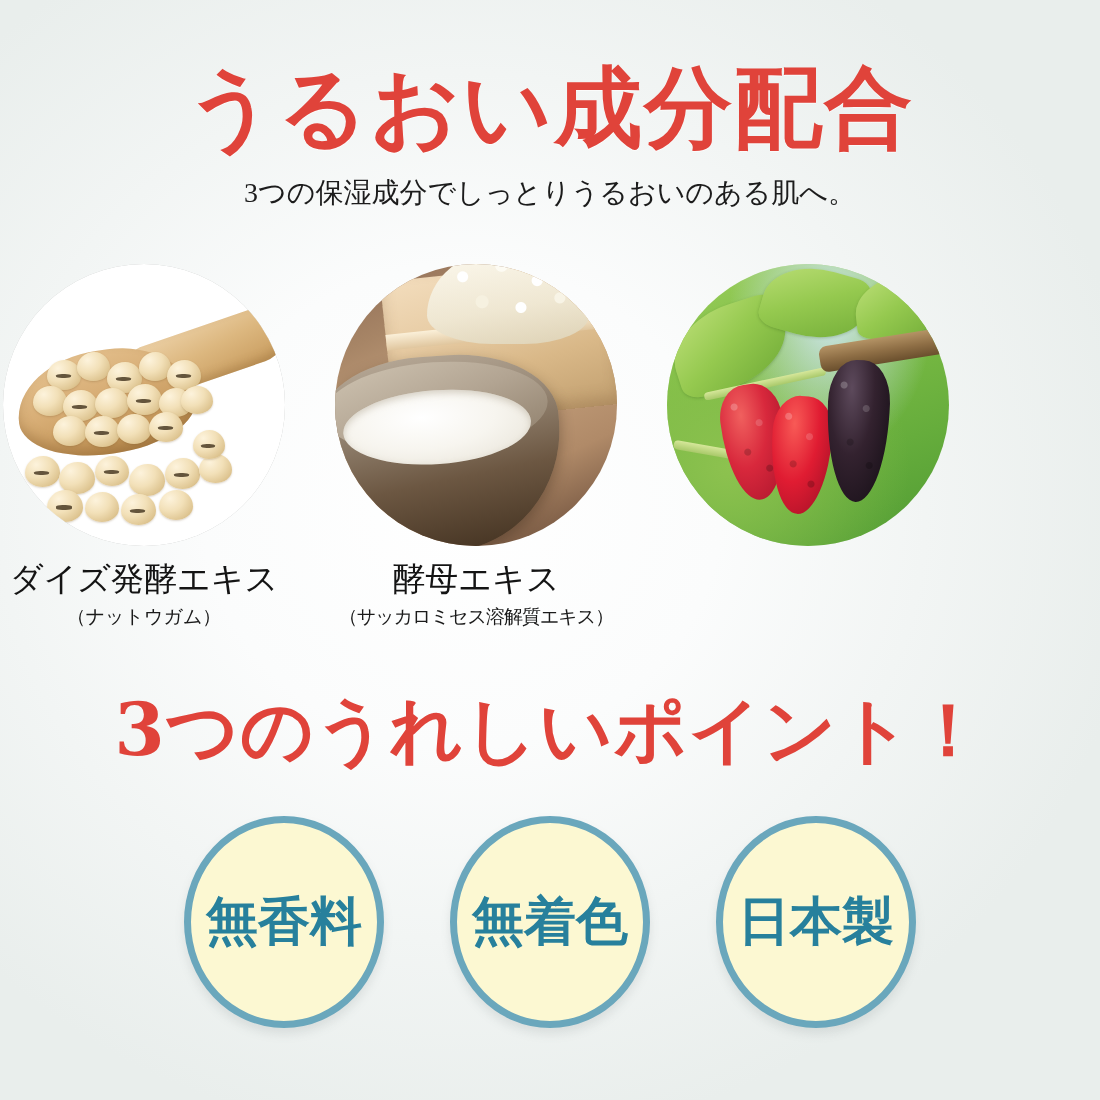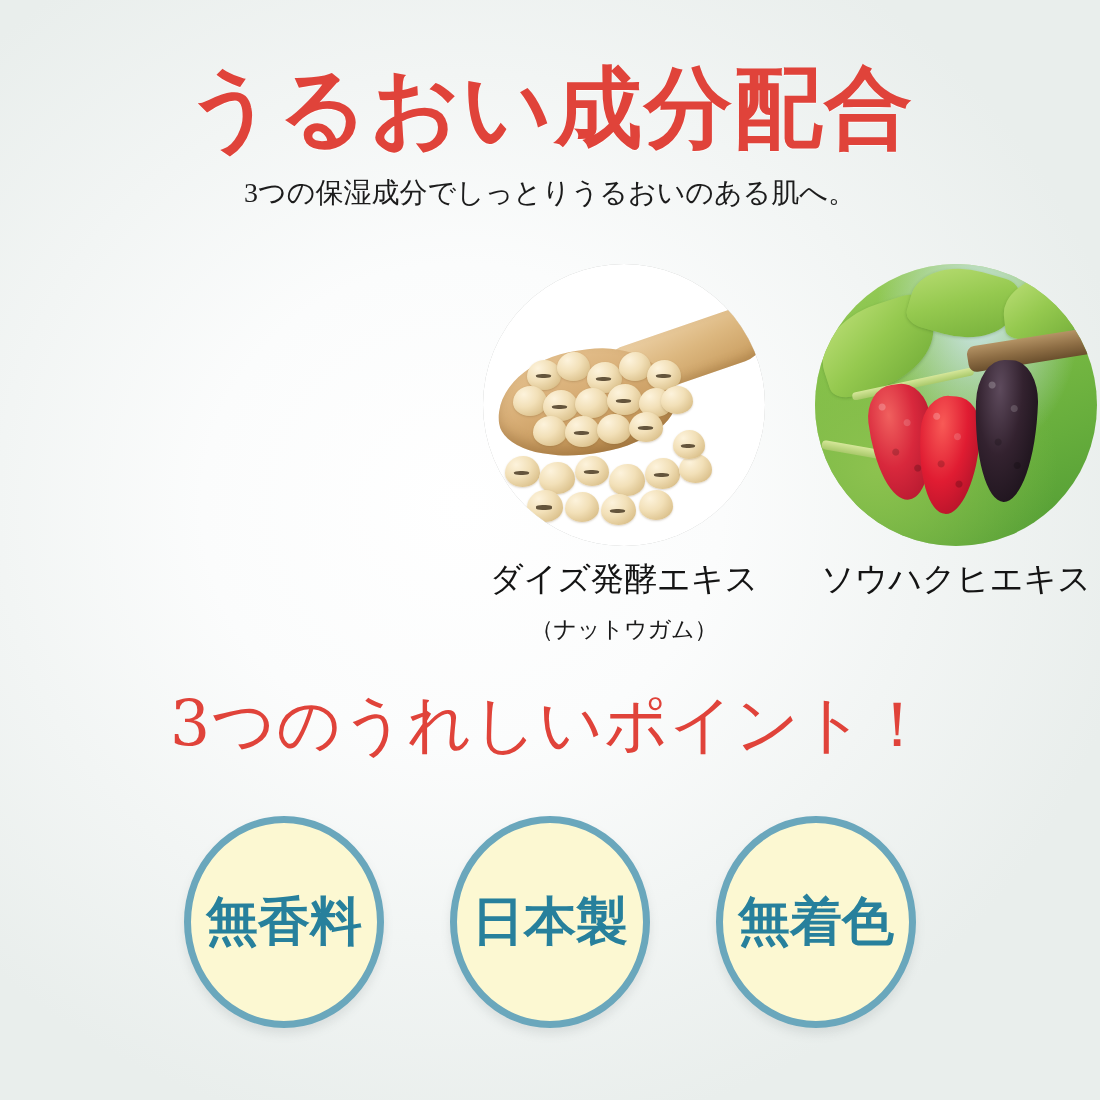--- a/index.html
+++ b/index.html
@@ -56,21 +56,21 @@
     letter-spacing: 0px;
   }
 
   
   .ingredients {
     position: absolute;
     top: 264px;
     left: 0;
     right: 0;
     display: flex;
-    justify-content: flex-end;
+    justify-content: flex-start;
     align-items: flex-start;
     gap: 44px;
   }
 
   .ingredient {
     width: 288px;
     display: flex;
     flex-direction: column;
     align-items: center;
   }
@@ -262,39 +262,39 @@
   
   .ing-name {
     margin-top: 14px;
     font-family: "Liberation Serif", "DejaVu Serif", serif;
     font-size: 33px;
     color: #141414;
     white-space: nowrap;
     line-height: 1.16;
   }
   .ing-sub {
-    margin-top: 20px;
-    font-family: Liberation Mono, monospace;
-    font-size: 23px;
+    margin-top: 8px;
+    font-family: Liberation Serif, serif;
+    font-size: 19px;
     color: #1b1b1b;
     white-space: nowrap;
     line-height: 1.15;
   }
   .ing-sub.tight { letter-spacing: -1px; }
 
   
   .points-head {
     position: absolute;
     left: 0; right: 0;
     top: 692px;
     text-align: center;
     color: #e0433a;
     font-family: "DejaVu Serif", "Liberation Serif", serif;
-    font-weight: 400;
-    font-size: 63px;
+    font-weight: 700;
+    font-size: 72px;
     letter-spacing: 1px;
     line-height: 1.05;
   }
 
   
   .badges {
     position: absolute;
     top: 816px;
     left: 0; right: 0;
     display: flex;
@@ -365,46 +365,60 @@
         <div class="bean hilum" style="left:44px;  top:226px; width:36px; height:32px;"></div>
         <div class="bean" style="left:82px;  top:228px; width:34px; height:30px;"></div>
         <div class="bean hilum" style="left:118px; top:230px; width:35px; height:31px;"></div>
         <div class="bean" style="left:156px; top:226px; width:34px; height:30px;"></div>
         <div class="bean hilum" style="left:190px; top:166px; width:32px; height:29px;"></div>
       </div>
       <div class="ing-name">ダイズ発酵エキス</div>
       <div class="ing-sub">（ナットウガム）</div>
     </div>
 
+    <div class="ingredient">
+      <div class="photo">
+        <div class="koji-bg"></div>
+        <div class="masu-box">
+          <div class="masu-lip"></div>
+        </div>
+        <div class="rice-pile"></div>
+        <div class="bowl">
+          <div class="bowl-rim"></div>
+          <div class="bowl-liquid"></div>
+        </div>
+      </div>
+      <div class="ing-name">酵母エキス</div>
+      <div class="ing-sub tight">（サッカロミセス溶解質エキス）</div>
+    </div>
 
     <div class="ingredient">
       <div class="photo">
         <div class="mulberry-bg"></div>
         <div class="leaf l1"></div>
         <div class="leaf l2"></div>
         <div class="leaf l3"></div>
         <div class="stem" style="left:36px; top:116px; width:124px; height:8px; transform:rotate(-12deg);"></div>
         <div class="stem" style="left:6px; top:186px; width:118px; height:9px; transform:rotate(10deg);"></div>
         <div class="branch"></div>
         <div class="berry red1"></div>
         <div class="berry red2"></div>
         <div class="berry dark"></div>
       </div>
-      <div class="ing-name">ソウハクヒエキス</div>
     </div>
 
   </div>
 
   <div class="points-head">3つのうれしいポイント！</div>
 
   <div class="badges">
     <div class="badge">
       <span class="badge-label">無香料</span>
     </div>
     <div class="badge">
+      <span class="badge-label">無着色</span>
+    </div>
+    <div class="badge">
       <span class="badge-label">日本製</span>
     </div>
-    <div class="badge">
-      <span class="badge-label">無着色</span>
-    </div>
   </div>
 
 </div>
 
 </body></html>

